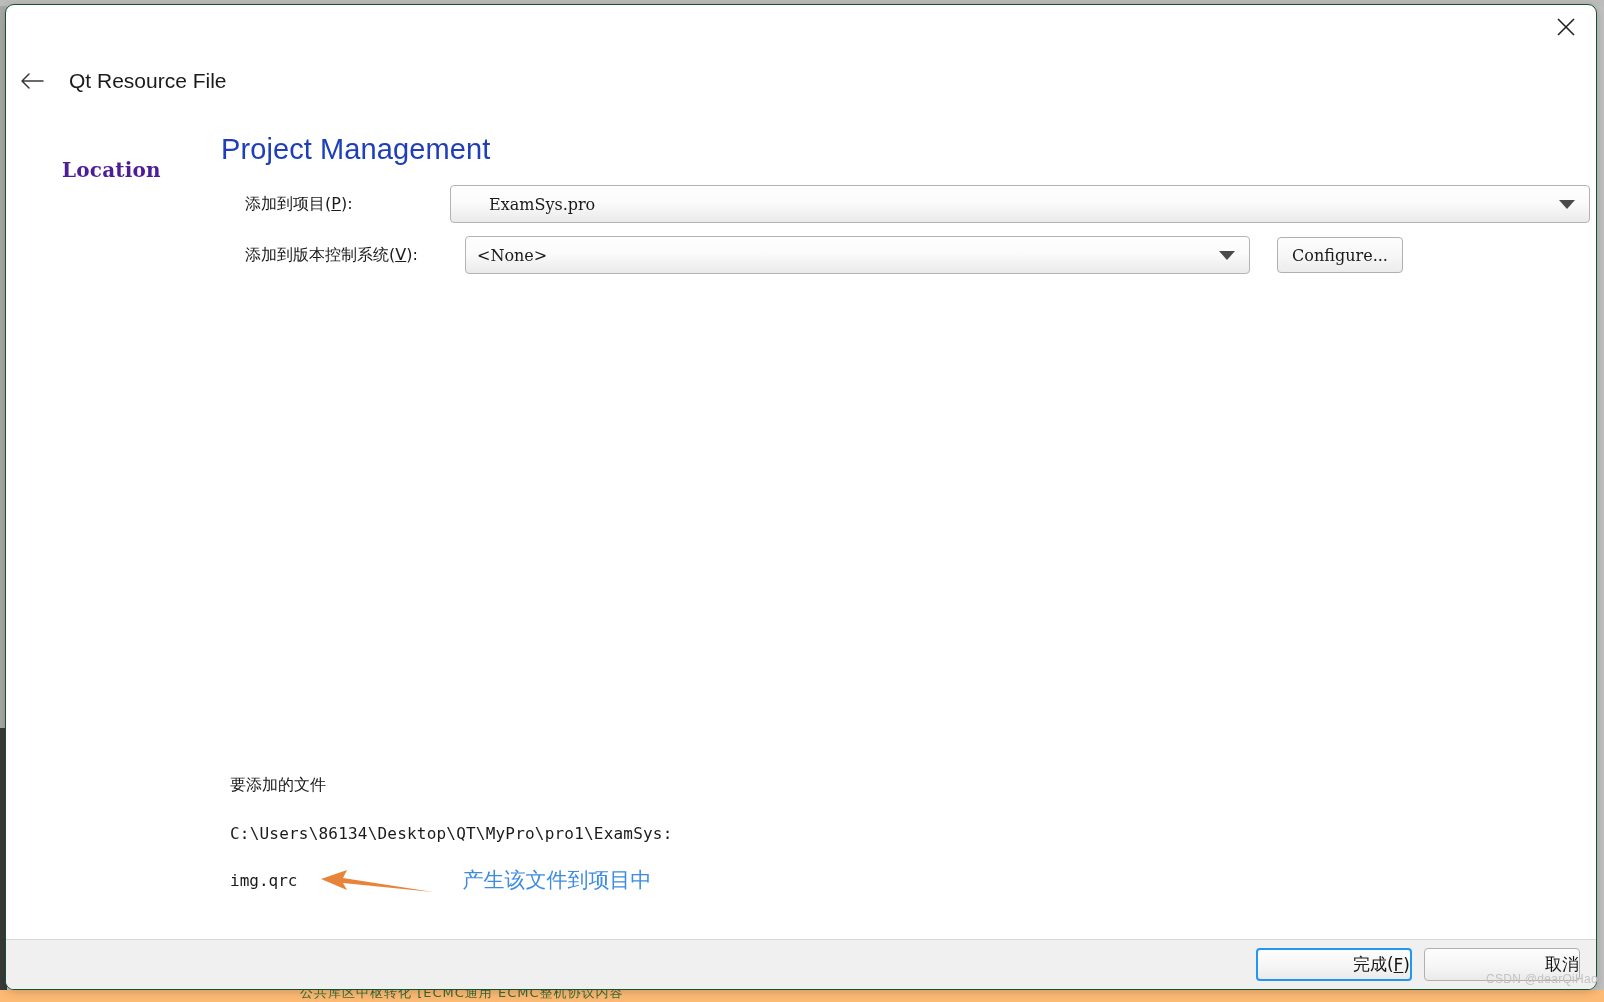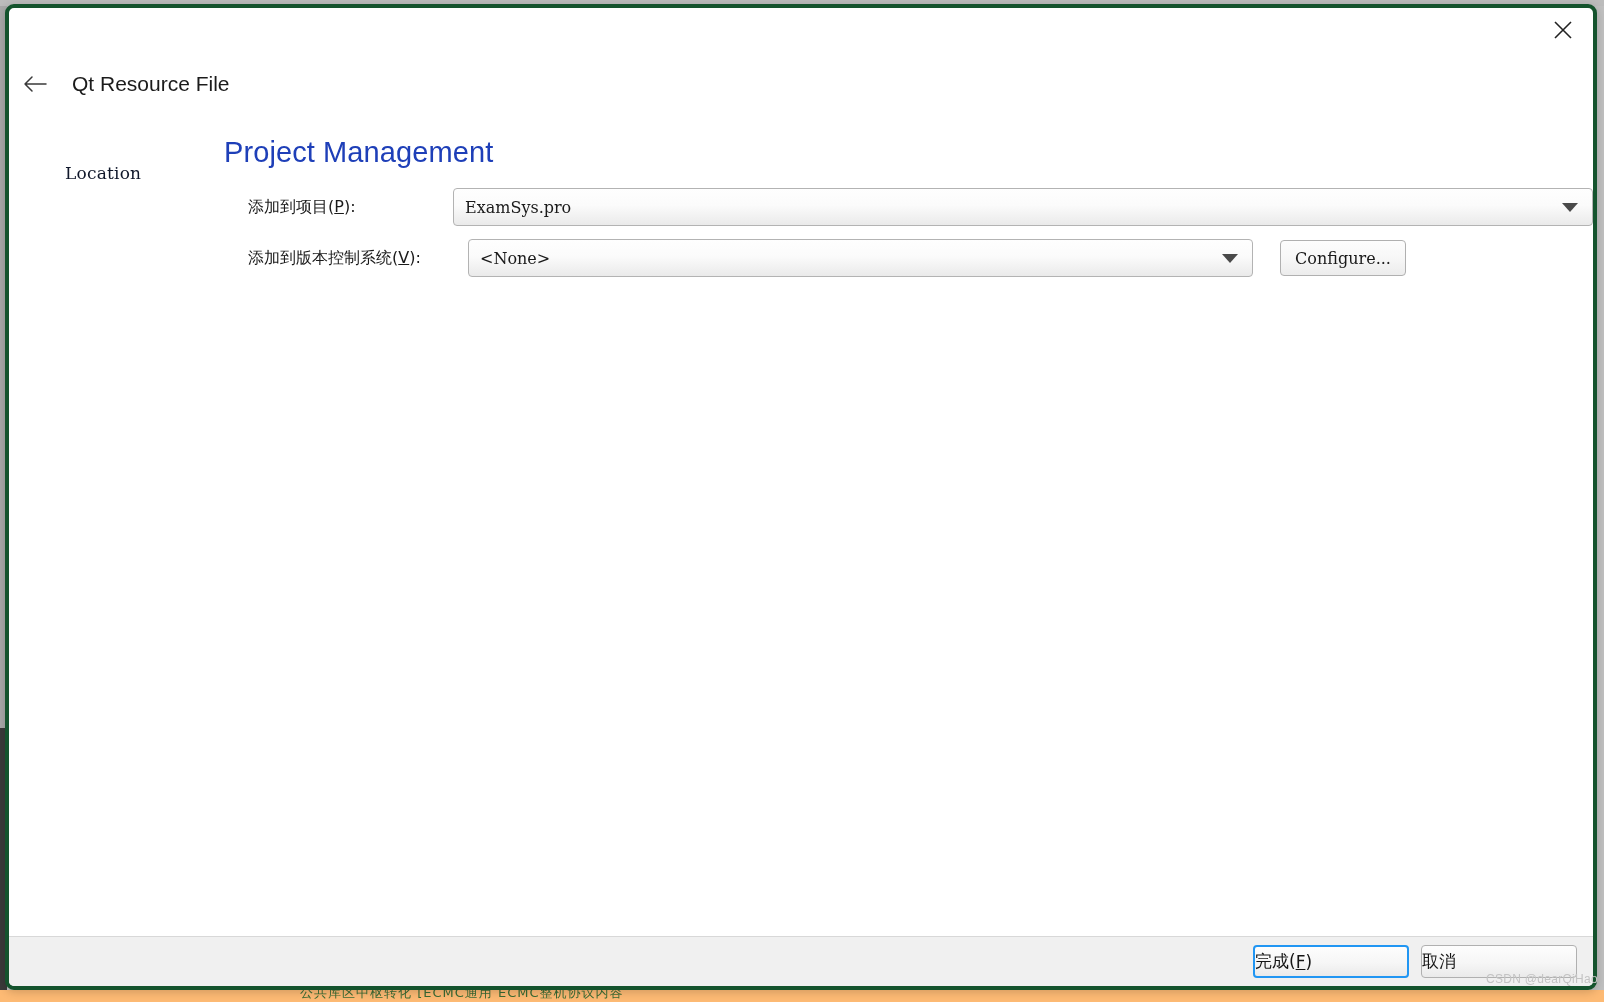--- a/index.html
+++ b/index.html
@@ -48,21 +48,21 @@
     left: 0; top: 728px; width: 7px; height: 262px;
     background: #3a3a3a;
   }
 
   
   #dialog {
     position: absolute;
     left: 5px; top: 4px;
     width: 1592px; height: 986px;
     background: #ffffff;
-    border: 4px solid #14532d;
+    border: 1px solid #14532d;
     border-radius: 9px;
     box-shadow: 0 2px 10px rgba(0,0,0,0.18);
     overflow: hidden;
   }
 
   #close-button {
     position: absolute;
     right: 8px; top: 5px;
     width: 44px; height: 34px;
     display: flex; align-items: center; justify-content: center;
@@ -104,24 +104,25 @@
     height: 40px;
     padding-left: 22px;
   }
   .step-marker {
     width: 34px; height: 24px;
     flex: 0 0 34px;
     display: flex; align-items: center;
   }
   .step-label {
     font-family: "DejaVu Serif", serif;
-    font-size: 17px;
-    color: #0f172a;
+    font-size: 20px;
+    color: #4c1d95;
     letter-spacing: 0.2px;
     white-space: nowrap;
+    font-weight: bold;
   }
 
   
   #section-title {
     position: absolute;
     left: 215px; top: 128px;
     font-size: 29px;
     color: #1e3fb8;
     font-weight: 400;
     letter-spacing: 0.1px;
@@ -165,21 +166,21 @@
     white-space: nowrap;
   }
   .combo .combo-arrow {
     position: absolute;
     right: 14px;
     width: 0; height: 0;
     border-left: 8px solid transparent;
     border-right: 8px solid transparent;
     border-top: 9px solid #4a4a4a;
   }
-  #combo-project { width: 1140px; }
+  #combo-project { width: 1140px; padding-left: 27px; }
   #combo-vcs     { width: 785px; }
 
   #configure-button {
     margin-left: 12px;
     width: 126px; height: 36px;
     background: linear-gradient(to bottom, #fdfdfd 0%, #f7f7f7 50%, #ececec 100%);
     border: 1px solid #b0b0b0;
     border-radius: 4px;
     display: flex; align-items: center; justify-content: center;
     font-family: "DejaVu Serif", serif;
@@ -237,21 +238,21 @@
     background: #f0f0f0;
     border-top: 1px solid #d8d8d8;
     display: flex;
     align-items: center;
     justify-content: flex-end;
     padding-right: 16px;
     gap: 12px;
   }
   .footer-button {
     width: 156px; height: 33px;
-    display: flex; align-items: center; justify-content: flex-start;
+    display: flex; align-items: center; justify-content: flex-end;
     font-family: "DejaVu Sans", sans-serif;
     font-size: 17px;
     color: #151515;
     border-radius: 4px;
     cursor: pointer;
     background: linear-gradient(to bottom, #fdfdfd 0%, #f6f6f6 55%, #eaeaea 100%);
     border: 1px solid #b0b0b0;
   }
   #finish-button {
     border: 2px solid #2196f3;
@@ -319,20 +320,33 @@
 
   <div class="form-row" id="row-vcs">
     <span class="field-label"><span>添加到版本控制系统(</span><span class="mnem">V</span><span>):</span></span>
     <div class="combo" id="combo-vcs">
       <span class="combo-value">&lt;None&gt;</span>
       <span class="combo-arrow"></span>
     </div>
     <div id="configure-button">Configure...</div>
   </div>
 
+  <div id="summary-block">
+    <div id="files-heading">要添加的文件</div>
+    <div id="files-path">C:\Users\86134\Desktop\QT\MyPro\pro1\ExamSys:</div>
+    <div id="files-row">
+      <span id="file-name">img.qrc</span>
+      <span id="annotation-arrow">
+        <svg width="115" height="30" viewBox="0 0 115 30" aria-hidden="true">
+          <path d="M2 14 L28 5 L24 13 L114 27 L24 18 L28 25 Z" fill="#e8833a"></path>
+        </svg>
+      </span>
+      <span id="annotation-text">产生该文件到项目中</span>
+    </div>
+  </div>
 
   <div id="footer">
     <div class="footer-button" id="finish-button">
         <span>完成(</span>
         <span class="mnem">F</span>
         <span>)</span>
       </div>
     <div class="footer-button" id="cancel-button">取消</div>
   </div>
 

